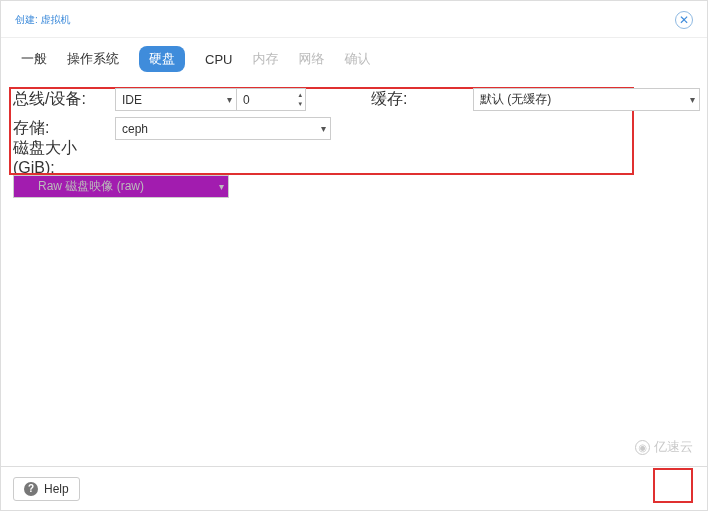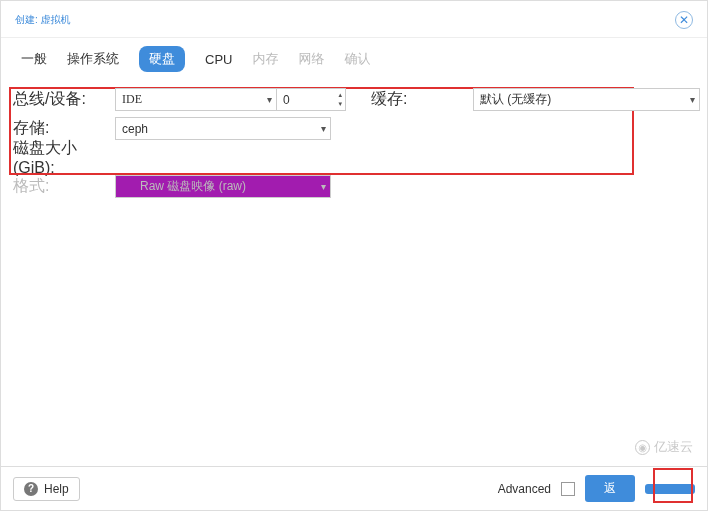--- a/index.html
+++ b/index.html
@@ -73,21 +73,21 @@
     .label.disabled { color: #bbb; }
     .field {
       border: 1px solid #ccc;
       background: #fff;
       height: 23px;
       display: flex;
       align-items: center;
       padding: 0 6px;
       position: relative;
     }
-    .field.sel-141 { width: 162px; font-family: Liberation Serif, serif; }
+    .field.sel-141 { width: 122px; }
     .field.sel-69 { width: 69px; border-left: none;}
     .field.sel-216 { width: 216px; }
     .field.sel-227r { width: 227px; }
     .field.disabled { background: #a21caf; color: #bbb; padding-left: 24px; }
     .chevron {
       position: absolute; right: 4px; top: 50%;
       transform: translateY(-50%);
       font-size: 10px; line-height: 1;
       color: #555;
     }
@@ -214,39 +214,32 @@
   </div>
 
   <div class="row">
     <div class="col-left">
       <span class="label">磁盘大小 (GiB):</span>
     </div>
   </div>
 
   <div class="row">
     <div class="col-left">
-      <span class="label disabled">格式:</span>
       <div class="field sel-216 disabled">
         <span class="val">Raw 磁盘映像 (raw)</span>
         <span class="chevron" style="color:#bbb">▾</span>
       </div>
     </div>
   </div>
 </div>
 
 <div class="watermark">
   <span class="wm-icon">◉</span>
   <span>亿速云</span>
 </div>
 
 <div class="footer">
   <div class="help-btn">
     <span class="help-icon">?</span>
     <span>Help</span>
   </div>
-  <div class="footer-right">
-    <span class="adv-label">Advanced</span>
-    <span class="adv-check"></span>
-    <button class="btn-blue">返</button>
-    <button class="btn-blue"></button>
-  </div>
   <div class="highlight-box2"></div>
 </div>
 
 </body></html>

